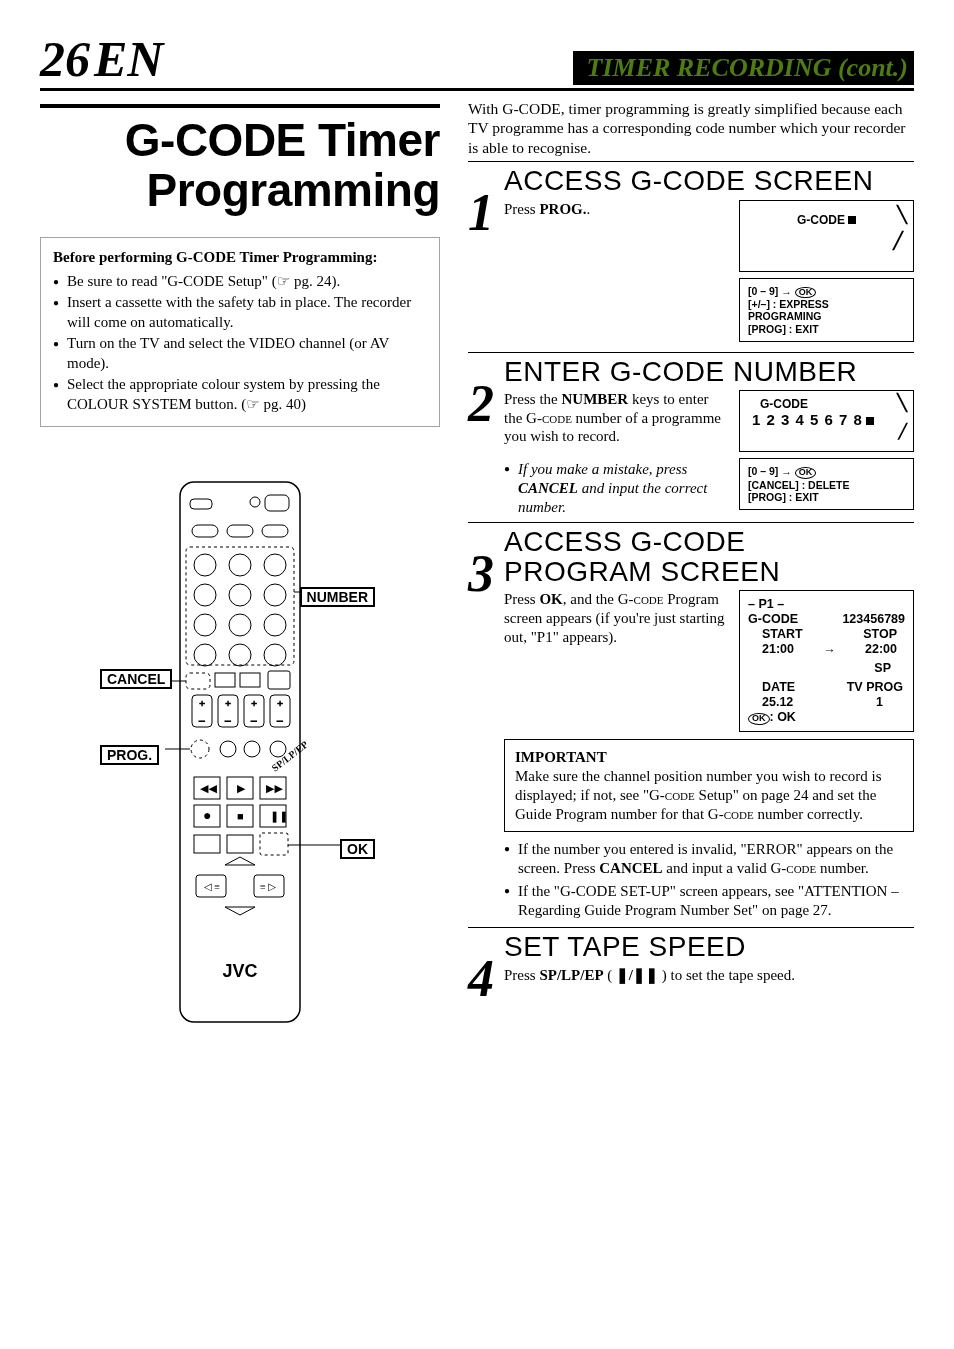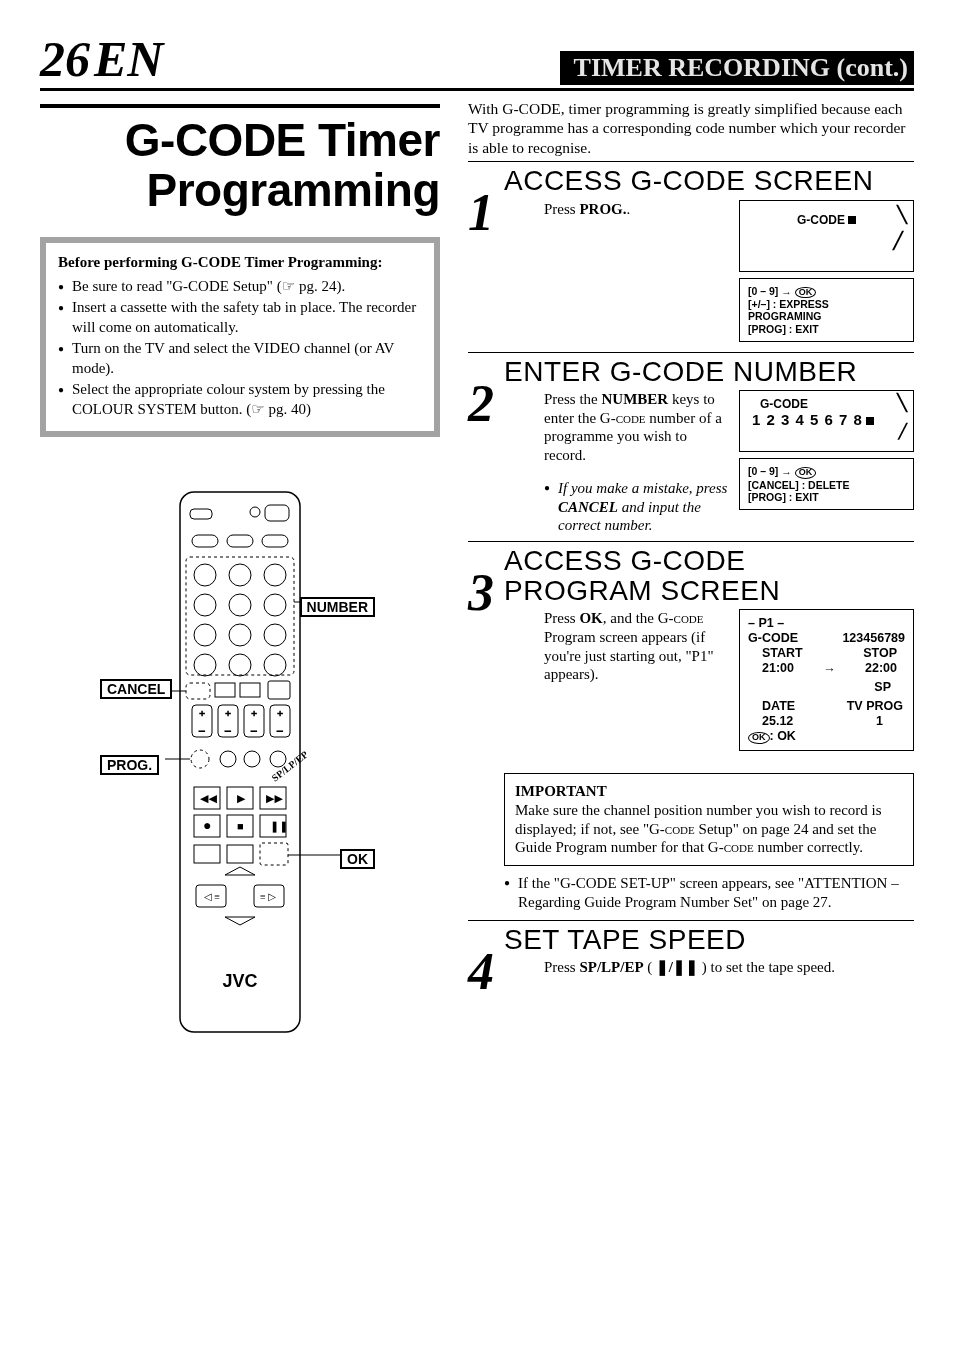--- a/index.html
+++ b/index.html
@@ -21,23 +21,24 @@
     border-bottom: 3px solid #000;
     margin-bottom: 8px;
   }
   .page-num {
     font-style: italic;
     font-size: 50px;
     font-weight: bold;
     font-family: 'Bookman Old Style', 'Palatino', serif;
   }
   .header-title {
+    font-style: italic;
     font-weight: bold;
     font-size: 26px;
-    color: #e5e5e5;
+    color: #4d7c0f;
     background: #000;
     padding: 2px 6px 2px 14px;
   }
   .columns {
     display: flex;
     gap: 28px;
   }
   .col-left {
     width: 400px;
     flex-shrink: 0;
@@ -50,21 +51,21 @@
     margin-top: 5px;
     font-family: 'Trebuchet MS', 'Arial Black', sans-serif;
     font-size: 46px;
     font-weight: bold;
     text-align: right;
     line-height: 1.08;
     padding-top: 8px;
     letter-spacing: -0.5px;
   }
   .before-box {
-    border: 6px solid #a3a3a3;
+    border: 1px solid #a3a3a3;
     padding: 10px 12px;
     margin-top: 22px;
     font-size: 15px;
     line-height: 1.3;
   }
   .before-box .bt { font-weight: bold; }
   .bullet-list { margin: 4px 0 0 0; padding: 0; list-style: none; }
   .bullet-list li { position: relative; padding-left: 14px; margin-bottom: 2px; }
   .bullet-list li::before { content: "●"; position: absolute; left: 0; font-size: 10px; top: 3px; }
   .sc { font-variant: small-caps; }
@@ -99,21 +100,20 @@
     font-size: 28px;
     line-height: 1.05;
     letter-spacing: 0.5px;
     margin-bottom: 4px;
   }
   .step-body {
     display: flex;
     gap: 10px;
     font-size: 15px;
     line-height: 1.25;
-    margin-left: 40px;
   }
   .step-text { flex: 1; }
   .screen-group { flex-shrink: 0; width: 175px; }
   .screen {
     border: 1px solid #000;
     padding: 6px 8px;
     font-family: 'Arial Narrow', Arial, sans-serif;
     font-weight: bold;
     font-size: 12px;
     line-height: 1.2;
@@ -130,21 +130,21 @@
     margin-left: 3px;
   }
   .screen .tick1 { position:absolute; right:6px; top:4px; font-size:16px; }
   .screen .tick2 { position:absolute; right:10px; top:30px; font-size:16px; }
   .tiny { font-size: 10.5px; line-height: 1.15; }
   .important-box {
     border: 1px solid #000;
     padding: 8px 10px;
     font-size: 15px;
     line-height: 1.25;
-    margin-top: 16px;
+    margin-top: 1px;
   }
   .important-box .imp-title { font-weight: bold; }
   .notes { margin-top: 8px; font-size: 15px; line-height: 1.25; }
   .notes ul { margin:0; padding:0; list-style:none; }
   .notes li { position: relative; padding-left: 14px; margin-bottom: 4px; }
   .notes li::before { content:"●"; position:absolute; left:0; font-size:10px; top:3px; }
   .pill-ok {
     border: 1px solid #000;
     border-radius: 50%;
     font-size: 9px;
@@ -388,20 +388,21 @@
                 <div><span class="pill-ok">OK</span>: <span>OK</span></div>
               </div>
             </div>
           </div>
           <div class="important-box">
             <div class="imp-title">IMPORTANT</div>
             <div>Make sure the channel position number you wish to record is displayed; if not, see "G-<span class="sc">code</span> Setup" on page 24 and set the Guide Program number for that G-<span class="sc">code</span> number correctly.</div>
           </div>
           <div class="notes">
             <ul>
+              <li>If the number you entered is invalid, "ERROR" appears on the screen. Press <b>CANCEL</b> and input a valid G-<span class="sc">code</span> number.</li>
               <li>If the "G-CODE SET-UP" screen appears, see "ATTENTION – Regarding Guide Program Number Set" on page 27.</li>
             </ul>
           </div>
         </div>
       </div>
 
       <div class="step-block">
         <div class="step-num-cell">4</div>
         <div class="step-content">
           <div class="step-title">SET TAPE SPEED</div>

